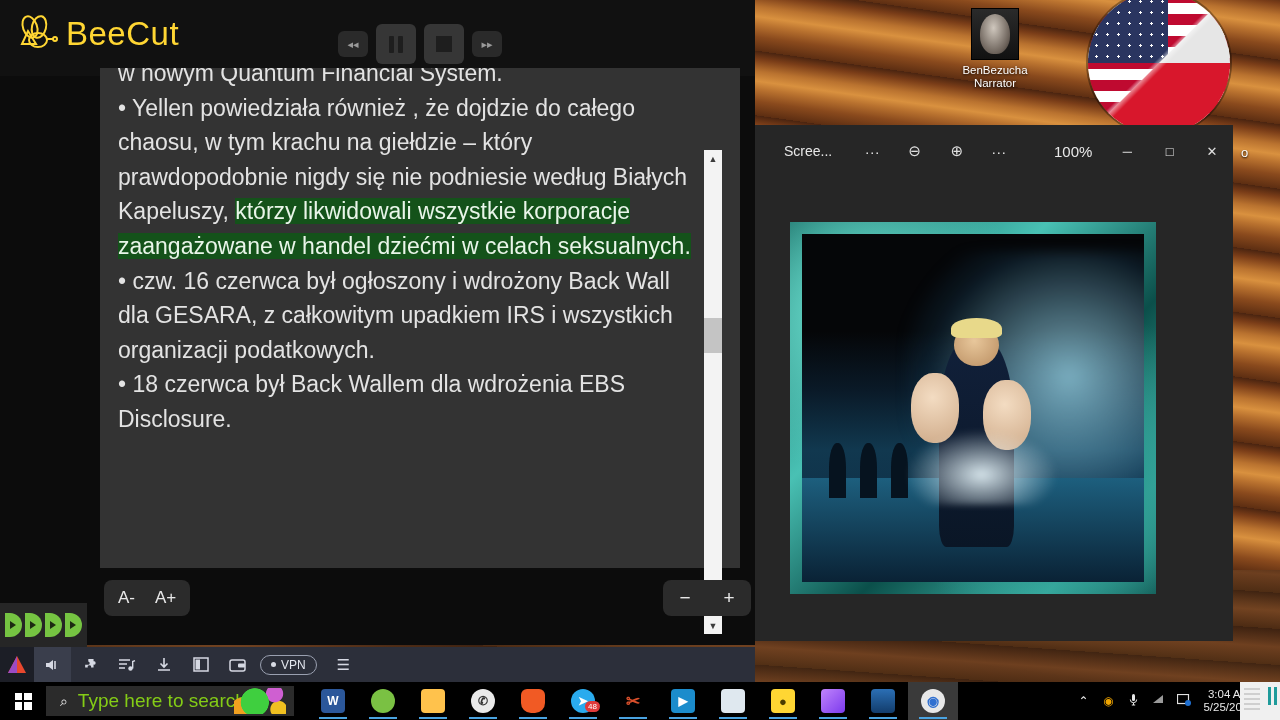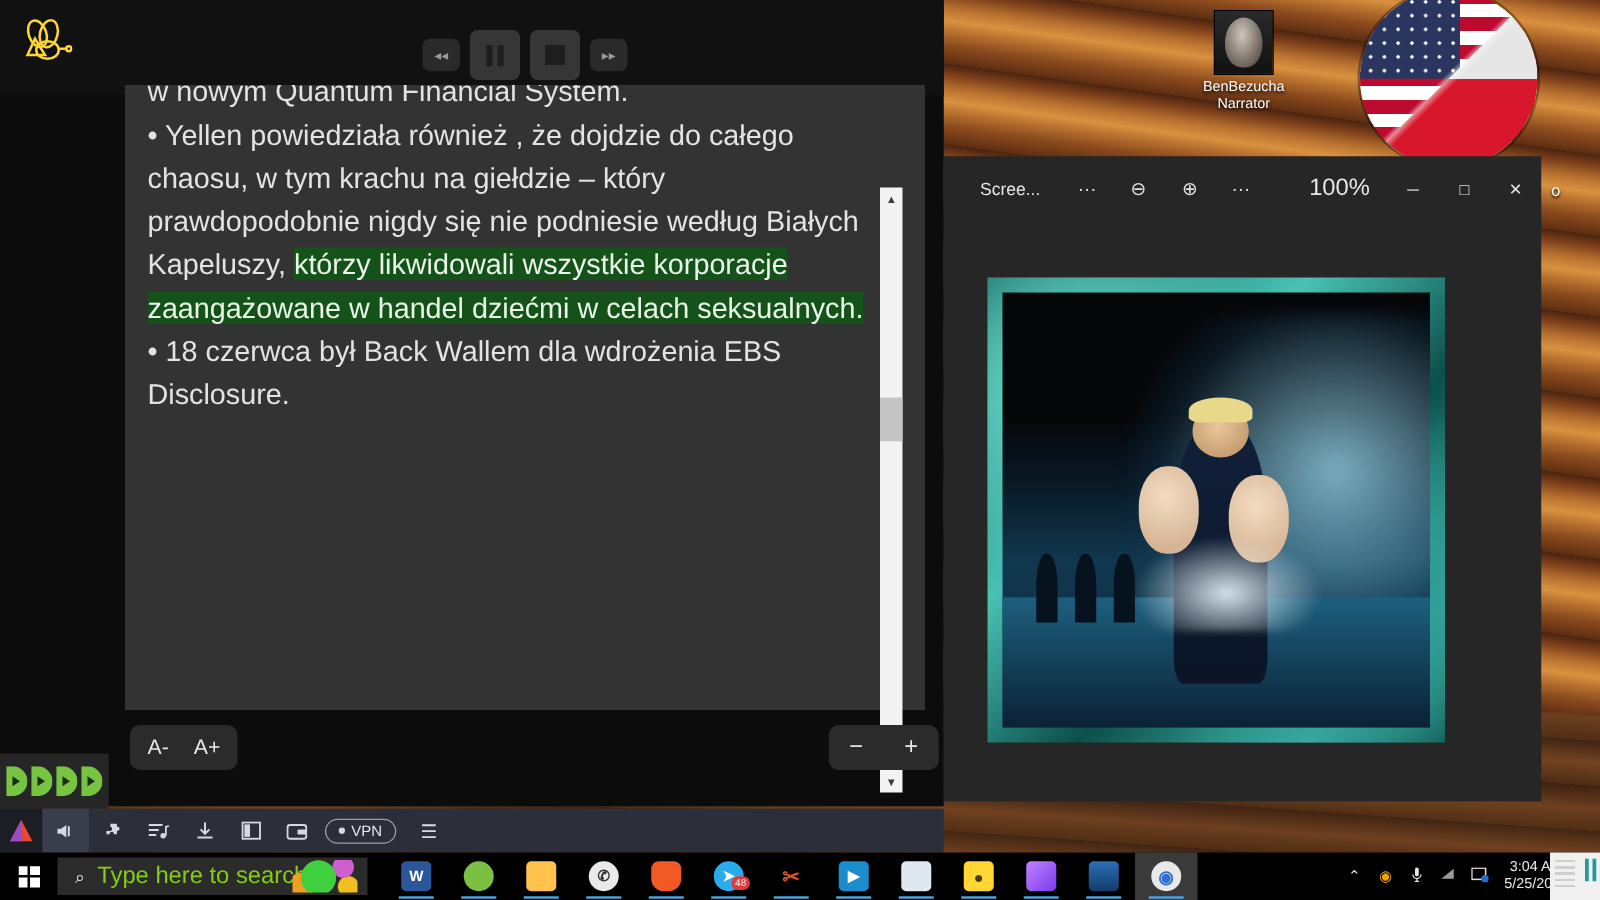--- a/index.html
+++ b/index.html
@@ -128,21 +128,21 @@
   .bicon.active{background:#3a3e4c;}
   #vpn-pill{border:1px solid #9aa0b0;border-radius:12px;color:#e3e6ee;font-size:12px;
     padding:2px 10px;display:flex;align-items:center;gap:5px;margin-left:4px;}
   #vpn-pill .dot{width:5px;height:5px;border-radius:50%;background:#d8dbe4;}
 
   
   #viewer{position:absolute;left:755px;top:125px;width:478px;height:516px;background:#262626;}
   #viewer-title{height:52px;display:flex;align-items:center;color:#e8e8e8;font-size:14px;}
   #viewer-title .vt-name{margin-left:29px;width:70px;}
   #viewer-title .vt-ico{width:44px;text-align:center;font-size:15px;color:#e0e0e0;}
-  #viewer-title .vt-pct{margin-left:34px;font-size:19px;}
+  #viewer-title .vt-pct{margin-left:34px;font-size:15px;}
   #viewer-title .wctl{width:44px;text-align:center;font-size:13px;color:#e0e0e0;}
   #viewer-title .wctl.m{margin-left:14px;}
   #photo-frame{position:absolute;left:35px;top:97px;width:366px;height:372px;padding:10px;
     background:
       radial-gradient(circle at 20% 25%,#5fcfc0 0 12%,transparent 40%),
       radial-gradient(circle at 78% 70%,#2e9b92 0 14%,transparent 45%),
       linear-gradient(135deg,#0d5a54,#49c1b4 35%,#0b4f4a 60%,#3fb5a8 85%,#0c4a46);
     box-sizing:border-box;}
   #photo{position:absolute;left:12px;top:12px;right:12px;bottom:12px;overflow:hidden;
     background:linear-gradient(180deg,#050608 0 28%,#0a1a28 45%,#11384f 62%,#0d2740 100%);}
@@ -229,20 +229,21 @@
       <svg width="44" height="40" viewBox="0 0 44 40">
         <g fill="none" stroke="#ffd633" stroke-width="2">
           <ellipse cx="16" cy="13" rx="7" ry="11" transform="rotate(-20 16 13)"></ellipse>
           <ellipse cx="25" cy="13" rx="7" ry="11" transform="rotate(14 25 13)"></ellipse>
           <path d="M8 30 L14 17 L22 30 Z"></path>
           <ellipse cx="24" cy="26" rx="9" ry="7"></ellipse>
           <path d="M33 25 L40 25"></path>
           <circle cx="41" cy="25" r="2"></circle>
         </g>
       </svg>
+      <span class="logo-text">BeeCut</span>
     </div>
     <div class="transport">
       <div class="tbtn small">
           <span>◂◂</span>
         </div>
       <div class="tbtn big">
         <span class="bar"></span>
           <span class="bar"></span>
       </div>
       <div class="tbtn big">
@@ -251,20 +252,21 @@
       <div class="tbtn small">
           <span>▸▸</span>
         </div>
     </div>
   </div>
 
   <div id="reader">
     <div id="reader-text">
       <p class="cut">w nowym Quantum Financial System.</p>
       <p><span>• Yellen powiedziała również , że dojdzie do całego chaosu, w tym krachu na giełdzie – który prawdopodobnie nigdy się nie podniesie według Białych Kapeluszy, </span><span class="hl">którzy likwidowali wszystkie korporacje zaangażowane w handel dziećmi w celach seksualnych.</span></p>
+      <p>• czw. 16 czerwca był ogłoszony i wdrożony Back Wall dla GESARA, z całkowitym upadkiem IRS i wszystkich organizacji podatkowych.</p>
       <p>• 18 czerwca był Back Wallem dla wdrożenia EBS Disclosure.</p>
     </div>
     <div id="scrollbar">
       <div class="arrow">▲</div>
       <div class="thumb"></div>
       <div class="arrow" style="position:absolute;bottom:0;left:0;">▼</div>
     </div>
   </div>
 
   <div id="reader-bar">

